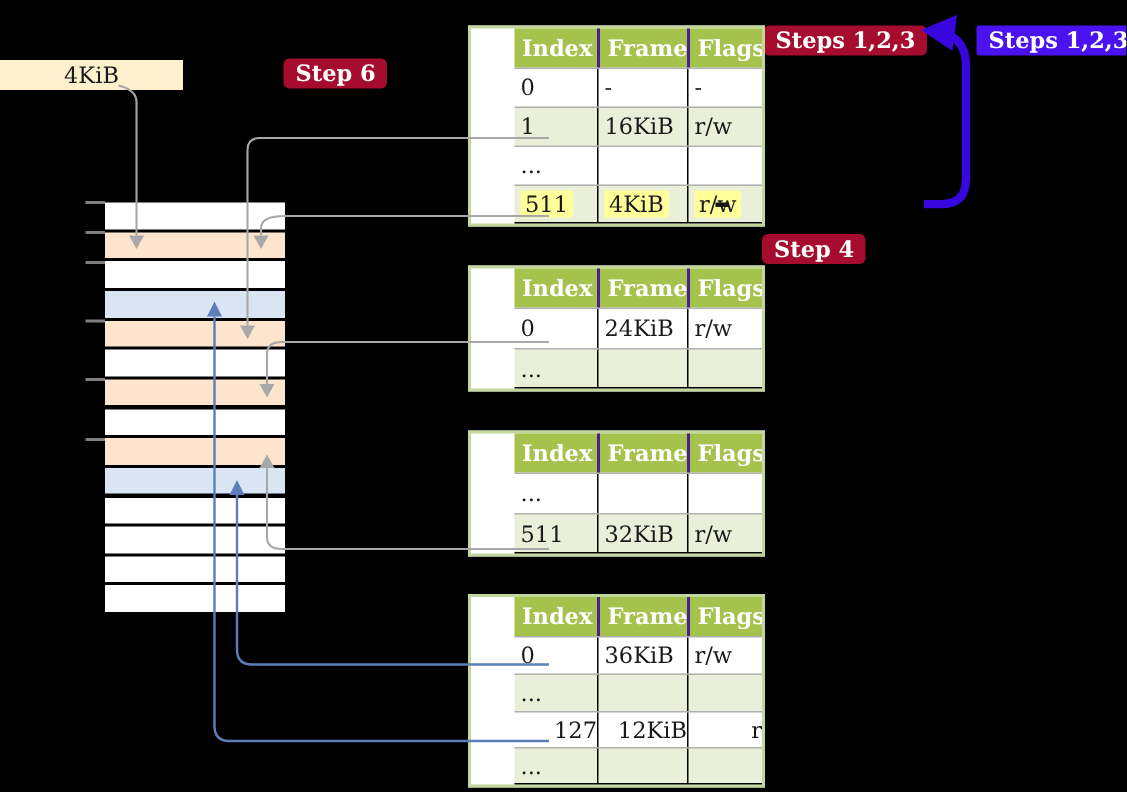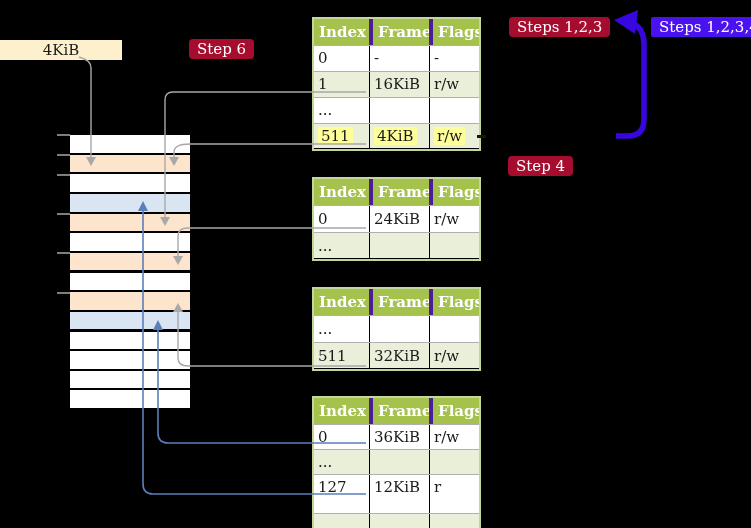--- a/index.html
+++ b/index.html
@@ -9,45 +9,45 @@
   }
   
   .label-box{
     position:absolute;left:0;top:40px;width:122px;height:20px;
     background:var(--label-box-cream);color:#1a1a1a;font-size:15px;
     line-height:20px;text-align:center;
   }
   
   .badge{
     position:absolute;height:20px;line-height:20px;padding:0 8px;
-    color:#fff;font-size:15px;white-space:nowrap;
+    color:#fff;font-size:15px;white-space:nowrap;font-weight:bold;
   }
   .badge-red{background:var(--badge-red);border-radius:4px;}
   .badge-blue{background:var(--badge-blue);border-radius:2px;}
   .badge-step0{left:189px;top:39px;}
   .badge-steps123{left:509px;top:17px;}
   .badge-steps1234{left:651px;top:17px;}
   .badge-step4{left:508px;top:156px;}
   
   .mem-row{position:absolute;left:70px;width:120px;height:17.6px;}
   .mem-free{background:var(--frame-free);}
   .mem-orange{background:var(--frame-orange);}
   .mem-blue{background:var(--frame-blue);}
   .tick{position:absolute;left:57px;width:13px;height:2px;background:#7f7f7f;}
   
   .ptable{
     position:absolute;left:312px;width:165px;
-    border:2px solid var(--table-border-green);background:#fff;
+    border:2px solid var(--table-border-green);background:#fff;padding-left:29px;
   }
   .hrow{display:flex;background:var(--table-header-green);height:26px;}
   .hcell{
     box-sizing:border-box;color:#fff;font-weight:bold;font-size:15px;
     line-height:26px;padding-left:5px;overflow:hidden;
   }
-  .hcell + .hcell{border-left:4px solid #4c1d95;}
+  .hcell + .hcell{border-left:2px solid #4c1d95;}
   .brow{display:flex;box-sizing:border-box;border-top:1px solid #b0b0b0;}
   .brow:first-of-type{border-top:1px solid #555;}
   .brow:last-of-type{border-bottom:1px solid #000;}
   .brow.shaded{background:var(--row-shade-green);}
   .bcell{
     box-sizing:border-box;font-size:15px;color:#1a1a1a;
     padding-left:4px;overflow:hidden;white-space:nowrap;
   }
   .bcell + .bcell{border-left:1px solid #000;}
   .c0{width:55px;} .c1{width:60px;} .c2{width:50px;flex:1;}
@@ -169,21 +169,21 @@
         <div class="brow" style="height: 25px;">
           <div class="bcell c0" style="line-height: 24px;"><span>0</span></div>
           <div class="bcell c1" style="line-height: 24px;"><span>36KiB</span></div>
           <div class="bcell c2" style="line-height: 24px;"><span>r/w</span></div>
         </div>
         <div class="brow shaded" style="height: 25px;">
           <div class="bcell c0" style="line-height: 24px;"><span>...</span></div>
           <div class="bcell c1" style="line-height: 24px;"><span></span></div>
           <div class="bcell c2" style="line-height: 24px;"><span></span></div>
         </div>
-        <div class="brow" style="height: 39px;">
+        <div class="brow" style="height: 24px; text-align: right;">
           <div class="bcell c0" style="line-height: 24px;"><span>127</span></div>
           <div class="bcell c1" style="line-height: 24px;"><span>12KiB</span></div>
           <div class="bcell c2" style="line-height: 24px;"><span>r</span></div>
         </div>
         <div class="brow shaded" style="height: 25px;">
           <div class="bcell c0" style="line-height: 24px;"><span>...</span></div>
           <div class="bcell c1" style="line-height: 24px;"><span></span></div>
           <div class="bcell c2" style="line-height: 24px;"><span></span></div>
         </div>
       </div>

